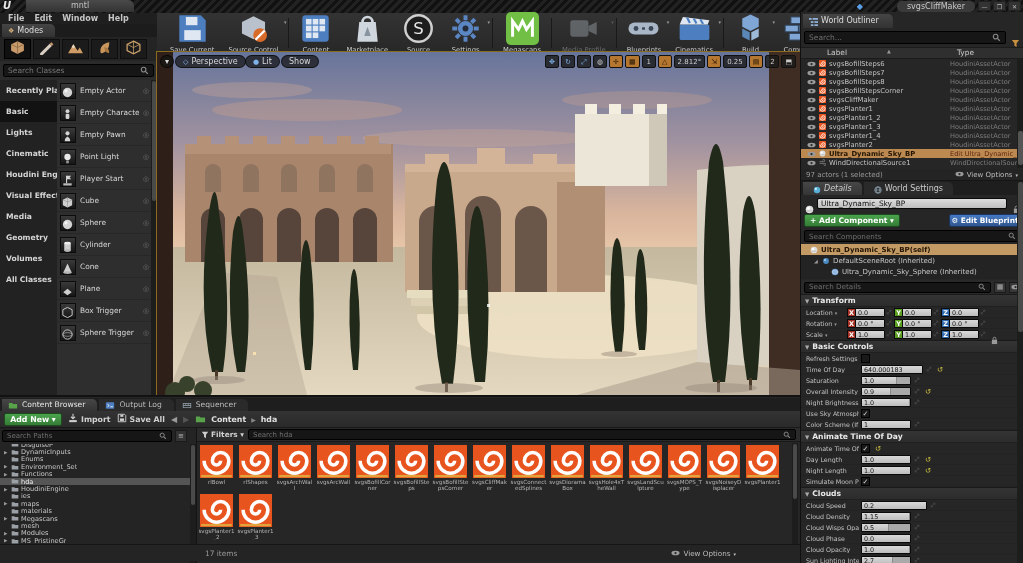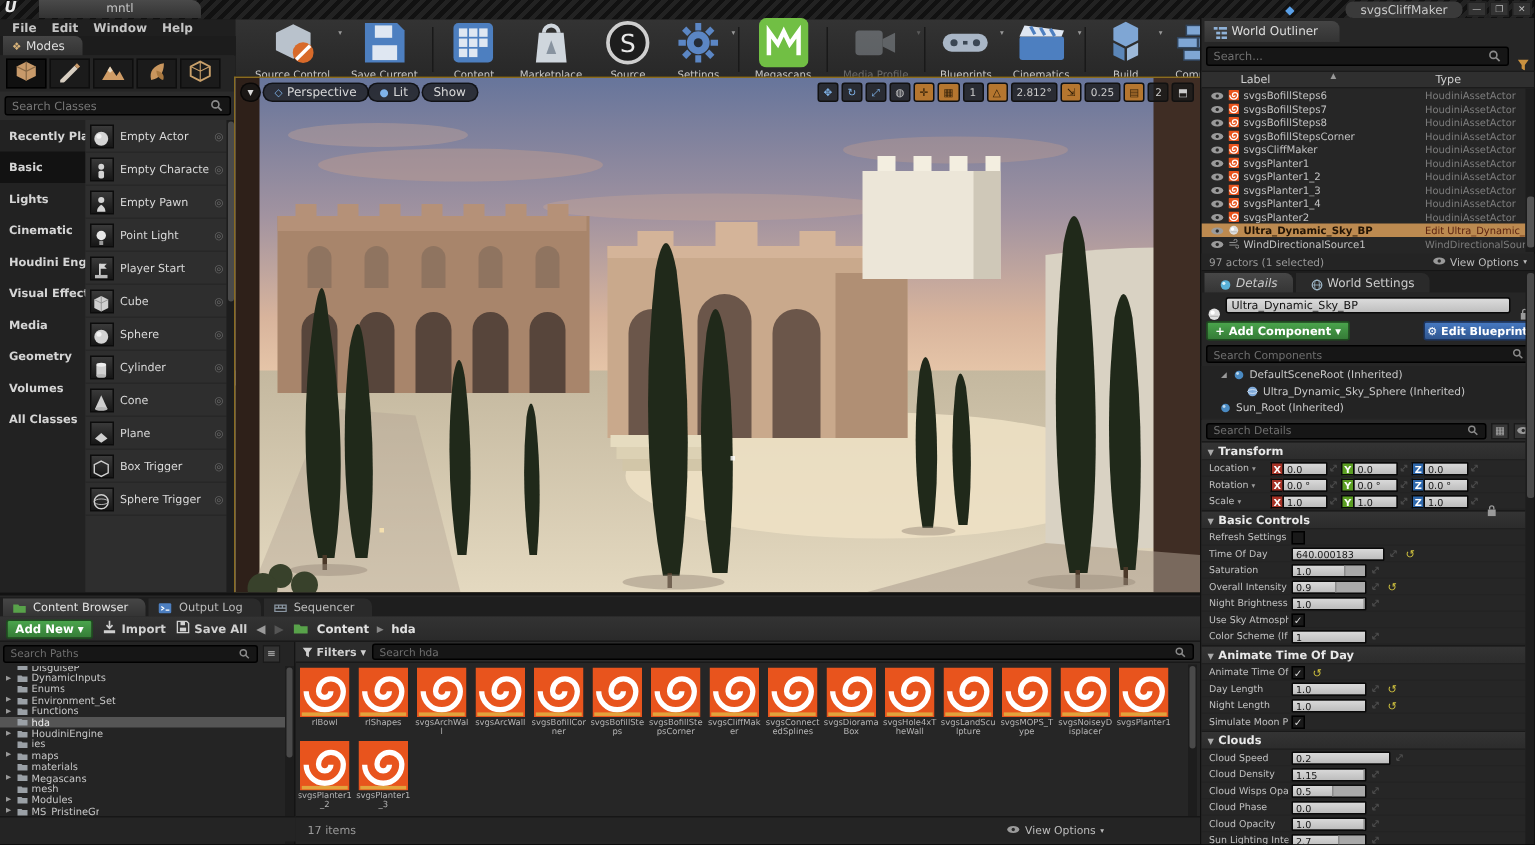--- a/index.html
+++ b/index.html
@@ -183,41 +183,41 @@
   </div>
 
   <div class="abs" id="menubar">
     <span class="menu-item">File</span>
       <span class="menu-item">Edit</span>
       <span class="menu-item">Window</span>
       <span class="menu-item">Help</span>
   </div>
 
   <div class="abs" id="toolbar">
-    <div class="tbtn divafter">
+    <div class="tbtn">
+      <span class="ticon" style="display: inline-block;">
+          <svg viewBox="0 0 20 20">
+            <path d="M2 2h13l3 3v13H2z" fill="#4d7fc0"></path>
+            <rect x="5" y="11" width="10" height="6" fill="#dfe7f2"></rect>
+            <rect x="6" y="3" width="7" height="5" fill="#dfe7f2"></rect>
+          </svg>
+        </span>
+      <span class="tl">Save Current</span>
+      <span class="arr"></span>
+    </div>
+      <div class="tbtn divafter">
       <span class="ticon" style="display: inline-block;">
           <svg viewBox="0 0 20 20">
             <path d="M3 6l7-3.5L17 6v7l-7 3.5L3 13z" fill="#b9c2cc"></path>
             <circle cx="14" cy="14" r="4.2" fill="#d86a2a"></circle>
             <line x1="11.2" y1="16.8" x2="16.8" y2="11.2" stroke="#fff" stroke-width="1.4"></line>
           </svg>
         </span>
       <span class="tl">Source Control</span>
       <span class="arr">▾</span>
-    </div>
-      <div class="tbtn">
-      <span class="ticon" style="display: inline-block;">
-          <svg viewBox="0 0 20 20">
-            <path d="M2 2h13l3 3v13H2z" fill="#4d7fc0"></path>
-            <rect x="5" y="11" width="10" height="6" fill="#dfe7f2"></rect>
-            <rect x="6" y="3" width="7" height="5" fill="#dfe7f2"></rect>
-          </svg>
-        </span>
-      <span class="tl">Save Current</span>
-      <span class="arr"></span>
     </div>
       <span class="tdiv"></span>
       <div class="tbtn">
       <span class="ticon" style="display: inline-block;">
           <svg viewBox="0 0 20 20">
             <rect x="2" y="2" width="16" height="16" rx="2" fill="#4d7fc0"></rect>
             <g fill="#dfe7f2">
               <rect x="4.2" y="4.2" width="3.4" height="3.4"></rect>
               <rect x="8.3" y="4.2" width="3.4" height="3.4"></rect>
               <rect x="12.4" y="4.2" width="3.4" height="3.4"></rect>
@@ -944,20 +944,31 @@
       <span id="edit-bp">⚙ Edit Blueprint ▾</span>
     </div>
     <div class="abs" id="comp-search">
         <span>Search Components</span>
         <span style="width: 8px; height: 8px; display: inline-block;"><svg viewBox="0 0 10 10">
             <circle cx="4" cy="4" r="2.6" fill="none" stroke="#8a8a8a" stroke-width="1.2"></circle>
             <line x1="6" y1="6" x2="8.6" y2="8.6" stroke="#8a8a8a" stroke-width="1.3"></line>
           </svg></span>
       </div>
     <div class="abs" id="comp-tree">
+      <div class="crow sel">
+        <span class="exp">◢</span>
+        <span class="cic" style="display: inline-block;">
+            <svg viewBox="0 0 10 10">
+              <circle cx="5" cy="5" r="4.2" fill="#dedede"></circle>
+              <circle cx="3.8" cy="3.8" r="1.6" fill="#fff"></circle>
+              <path d="M2 6.5h6" stroke="#aaa" stroke-width=".7"></path>
+            </svg>
+          </span>
+        <span>Ultra_Dynamic_Sky_BP(self)</span>
+      </div>
         <div class="crow expand" style="padding-left: 12px;">
         <span class="exp">◢</span>
         <span class="cic" style="display: inline-block;">
             <svg viewBox="0 0 10 10">
               <circle cx="5" cy="5" r="3.6" fill="#4a8ac2"></circle>
               <circle cx="3.8" cy="3.8" r="1.2" fill="#bcd8ee"></circle>
             </svg>
           </span>
         <span>DefaultSceneRoot (Inherited)</span>
       </div>

